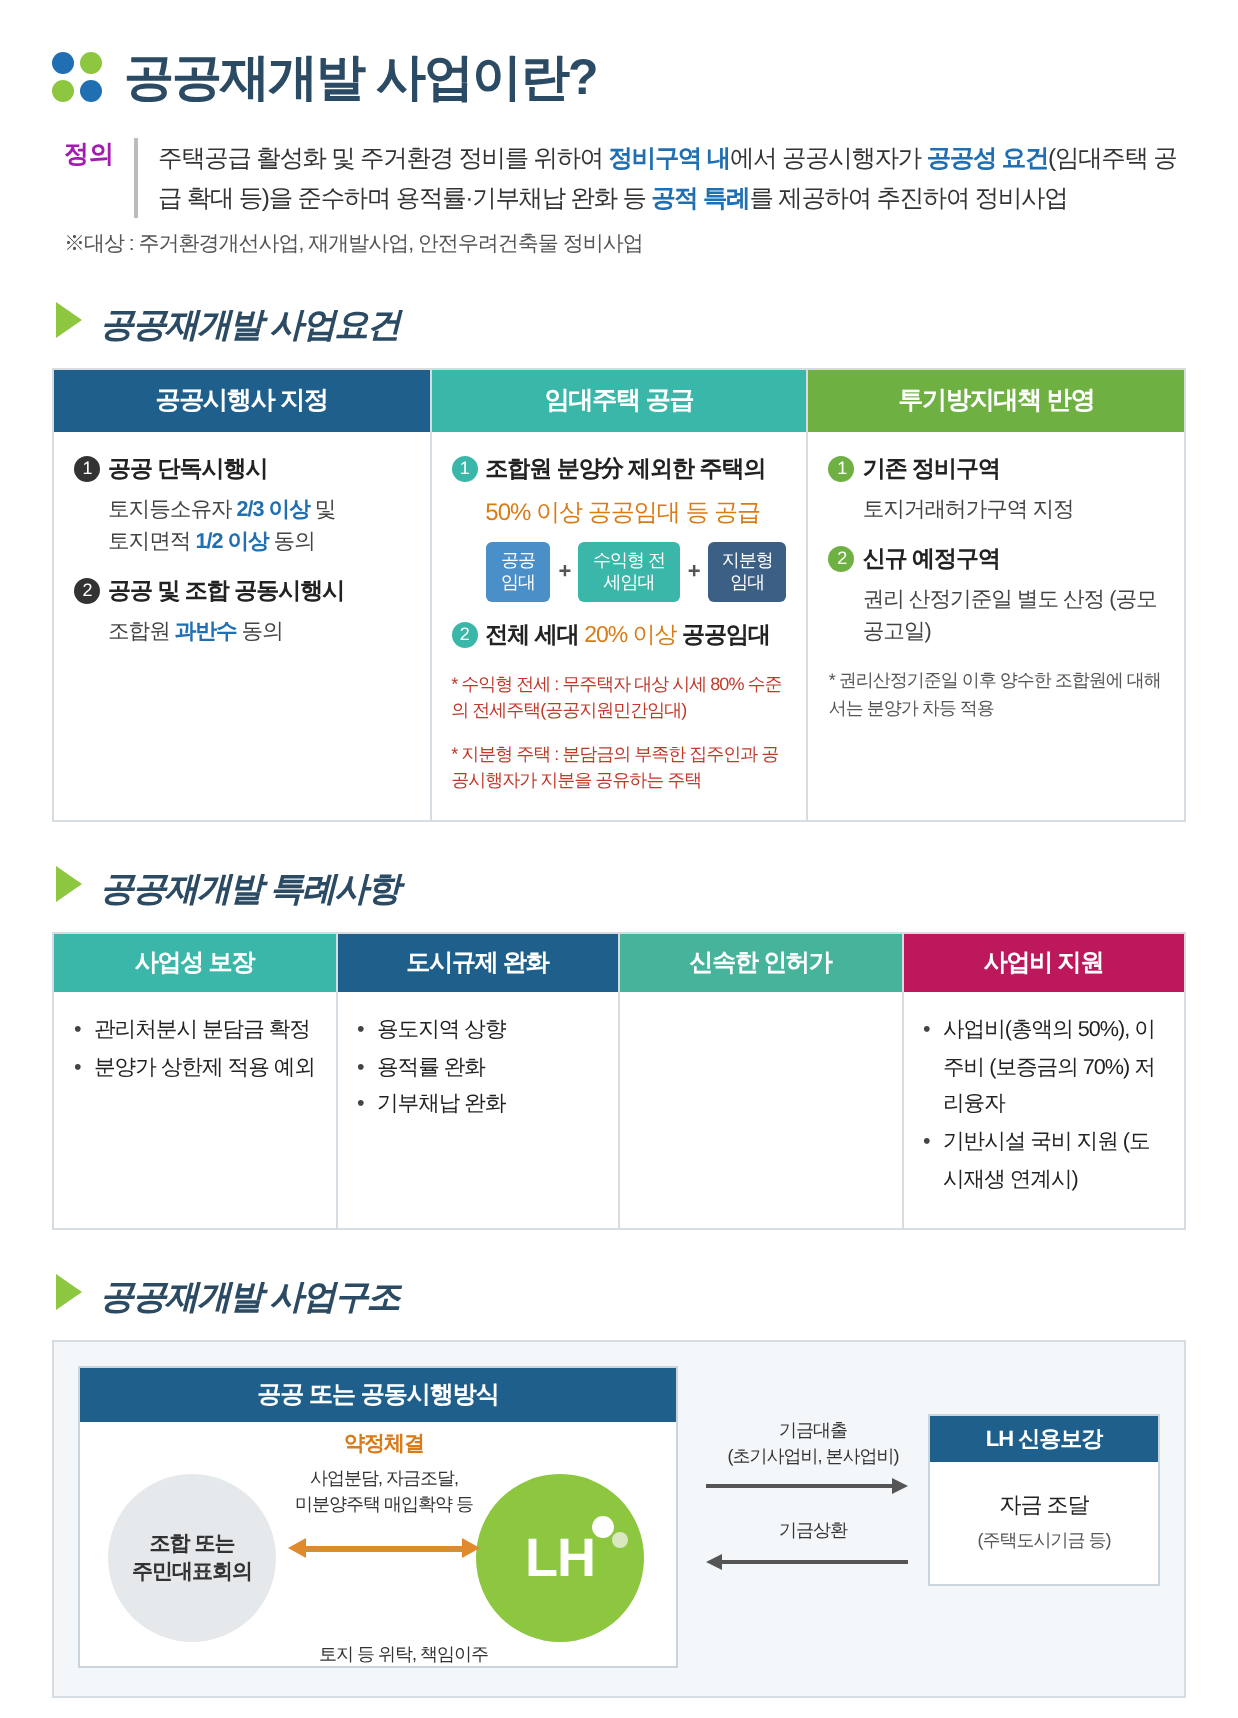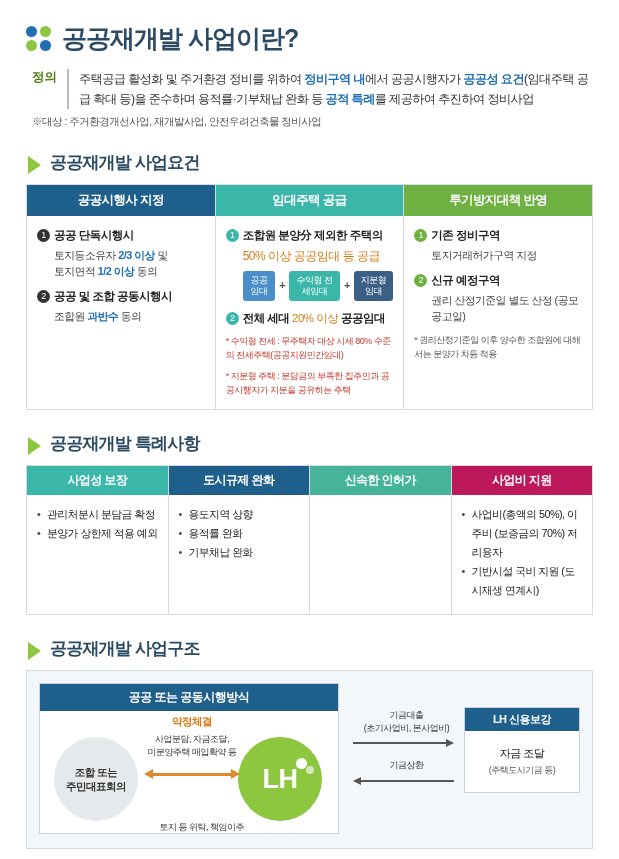--- a/index.html
+++ b/index.html
@@ -20,27 +20,27 @@
   .dots { width: 26px; height: 26px; position: relative; flex: 0 0 auto; }
   .dots i { position: absolute; width: 11px; height: 11px; border-radius: 50%; display: block; }
   .dots i:nth-child(1) { left: 0; top: 0; background: #1f6fb2; }
   .dots i:nth-child(2) { left: 14px; top: 0; background: #8dc63f; }
   .dots i:nth-child(3) { left: 0; top: 14px; background: #8dc63f; }
   .dots i:nth-child(4) { left: 14px; top: 14px; background: #1f6fb2; }
   .main-title { font-size: 25px; font-weight: bold; color: #2b4a63; letter-spacing: -1px; }
 
   
   .def-block { display: flex; gap: 10px; margin: 4px 0 6px 6px; }
-  .def-label { color: #4d7c0f; font-weight: bold; font-size: 12.5px; flex: 0 0 auto; padding-right: 10px; border-right: 2px solid #bcbcbc; }
+  .def-label { color: #a21caf; font-weight: bold; font-size: 12.5px; flex: 0 0 auto; padding-right: 10px; border-right: 2px solid #bcbcbc; }
   .def-text { font-size: 12.2px; line-height: 1.65; color: #333; letter-spacing: -0.6px; }
   .def-text b { color: #1f6fb2; }
   .def-note { font-size: 10.5px; color: #555; margin: 5px 0 0 6px; letter-spacing: -0.5px; }
 
   
-  .sec-head { display: flex; align-items: flex-end; gap: 9px; margin: 22px 0 10px 2px; }
+  .sec-head { display: flex; align-items: flex-start; gap: 9px; margin: 22px 0 10px 2px; font-style: italic; }
   .arrow { width: 0; height: 0; border-top: 9px solid transparent; border-bottom: 9px solid transparent; border-left: 13px solid #8dc63f; }
   .sec-title { font-size: 17px; font-weight: bold; color: #2b4a63; letter-spacing: -0.8px; }
 
   
   .req-table { display: flex; gap: 0; border: 1px solid #d6dde2; }
   .req-col { flex: 1 1 0; border-right: 1px solid #d6dde2; background: #fff; }
   .req-col:last-child { border-right: none; }
   .req-col-head { color: #fff; font-weight: bold; font-size: 12.5px; text-align: center; padding: 7px 2px; letter-spacing: -0.6px; }
   .h-blue { background: #1f5f8b; }
   .h-teal { background: #3bb7a9; }

